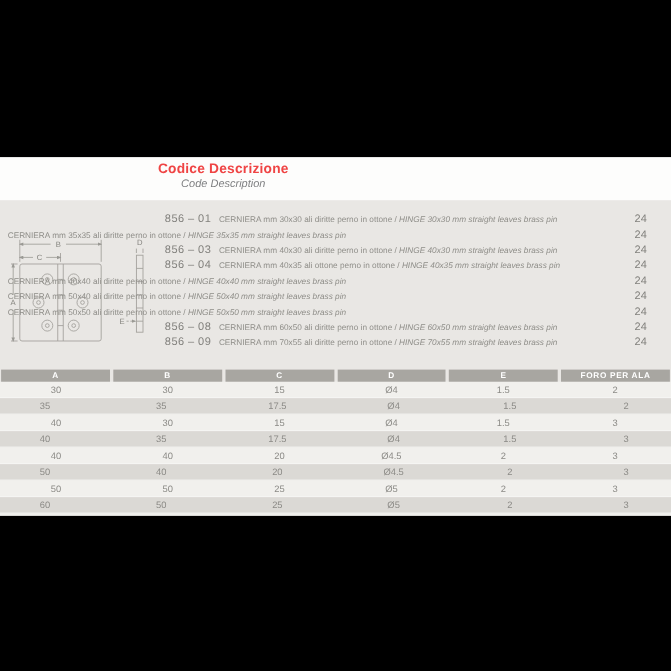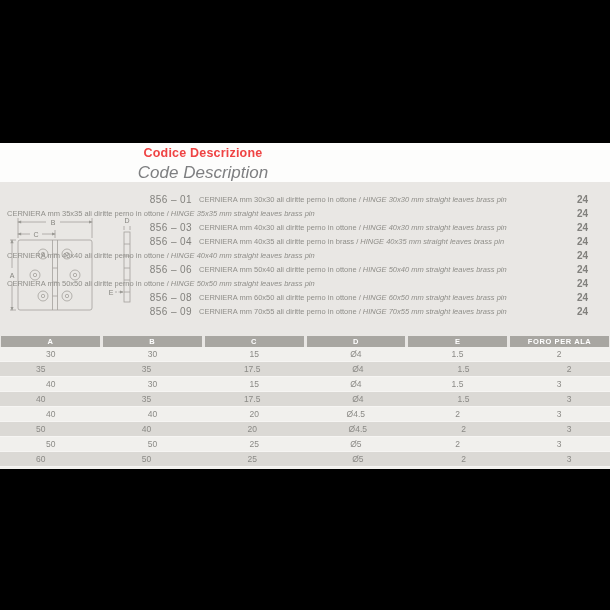--- a/index.html
+++ b/index.html
@@ -9,35 +9,35 @@
     -webkit-font-smoothing:antialiased;
   }
   .band{position:absolute;left:0;right:0;background:#000;}
   .band-top{top:0;height:143px;}
   .band-bottom{top:469px;height:141px;}
 
   .header-band{position:absolute;top:143px;left:0;right:0;height:39px;background:#fdfdfc;}
   .codice-group{position:absolute;left:203px;top:3px;transform:translateX(-50%);text-align:center;line-height:1.25;}
   .confezione-group{position:absolute;right:20px;top:3px;display:flex;flex-direction:row;align-items:center;line-height:1.25;margin-top:35px;}
   .hdr-main{font-size:12.5px;font-weight:bold;color:#ef4444;letter-spacing:0.2px;white-space:nowrap;}
-  .hdr-sub{font-size:17px;font-style:italic;color:#7e7f81;white-space:nowrap;}
+  .hdr-sub{font-size:10px;font-style:italic;color:#7e7f81;white-space:nowrap;}
 
   .content{position:absolute;top:182px;left:0;right:0;height:287px;background:#e9e7e4;}
 
   
   .drawing{position:absolute;left:8px;top:28px;}
   .drawing text{font-family:"Liberation Sans",sans-serif;font-size:7px;fill:#85847f;}
 
   
   .product-list{position:absolute;top:10px;left:0;right:0;}
   .p-row{height:14px;display:flex;align-items:center;}
   .p-code{width:192px;text-align:right;font-size:10px;color:#82817d;letter-spacing:0.4px;white-space:nowrap;flex:none;}
   .p-desc{margin-left:7px;flex:1;font-size:7.5px;color:#8f8e89;white-space:nowrap;overflow:hidden;}
   .p-desc i{font-style:italic;}
-  .p-qty{width:34px;text-align:right;margin-right:22px;font-size:10px;color:#82817d;flex:none;font-weight:bold;}
+  .p-qty{width:34px;text-align:right;margin-right:22px;font-size:10px;color:#82817d;flex:none;}
 
   
   .spec-table{position:absolute;top:154px;left:0;right:0;}
   .t-head{display:grid;grid-template-columns:repeat(6,1fr);column-gap:3px;height:11px;padding:0 1px;}
   .t-head .cell{background:#a8a6a1;color:#ffffff;font-size:7.5px;font-weight:bold;letter-spacing:0.6px;
     display:flex;align-items:center;justify-content:center;}
   .t-row{display:grid;grid-template-columns:repeat(6,1fr);height:15px;box-sizing:border-box;
     border-bottom:1px solid #f6f5f3;}
   .t-row .cell{font-size:8.5px;color:#8b8a86;display:flex;align-items:center;justify-content:center;}
   .t-row.lite{background:#f1f0ed;}
@@ -136,29 +136,28 @@
       <span class="p-desc"><span>CERNIERA mm 35x35 ali diritte perno in ottone / </span><i>HINGE 35x35 mm straight leaves brass pin</i></span>
       <span class="p-qty">24</span>
     </div>
     <div class="p-row">
       <span class="p-code">856 – 03</span>
       <span class="p-desc"><span>CERNIERA mm 40x30 ali diritte perno in ottone / </span><i>HINGE 40x30 mm straight leaves brass pin</i></span>
       <span class="p-qty">24</span>
     </div>
     <div class="p-row">
       <span class="p-code">856 – 04</span>
-      <span class="p-desc"><span>CERNIERA mm 40x35 ali diritte perno in brass / </span><i>HINGE 40x35 mm straight leaves brass pin</i></span>
+      <span class="p-desc"><span>CERNIERA mm 40x35 ali ottone perno in ottone / </span><i>HINGE 40x35 mm straight leaves brass pin</i></span>
       <span class="p-qty">24</span>
     </div>
     <div class="p-row">
       <span class="p-desc"><span>CERNIERA mm 40x40 ali diritte perno in ottone / </span><i>HINGE 40x40 mm straight leaves brass pin</i></span>
       <span class="p-qty">24</span>
     </div>
     <div class="p-row">
-      <span class="p-code">856 – 06</span>
       <span class="p-desc"><span>CERNIERA mm 50x40 ali diritte perno in ottone / </span><i>HINGE 50x40 mm straight leaves brass pin</i></span>
       <span class="p-qty">24</span>
     </div>
     <div class="p-row">
       <span class="p-desc"><span>CERNIERA mm 50x50 ali diritte perno in ottone / </span><i>HINGE 50x50 mm straight leaves brass pin</i></span>
       <span class="p-qty">24</span>
     </div>
     <div class="p-row">
       <span class="p-code">856 – 08</span>
       <span class="p-desc"><span>CERNIERA mm 60x50 ali diritte perno in ottone / </span><i>HINGE 60x50 mm straight leaves brass pin</i></span>

